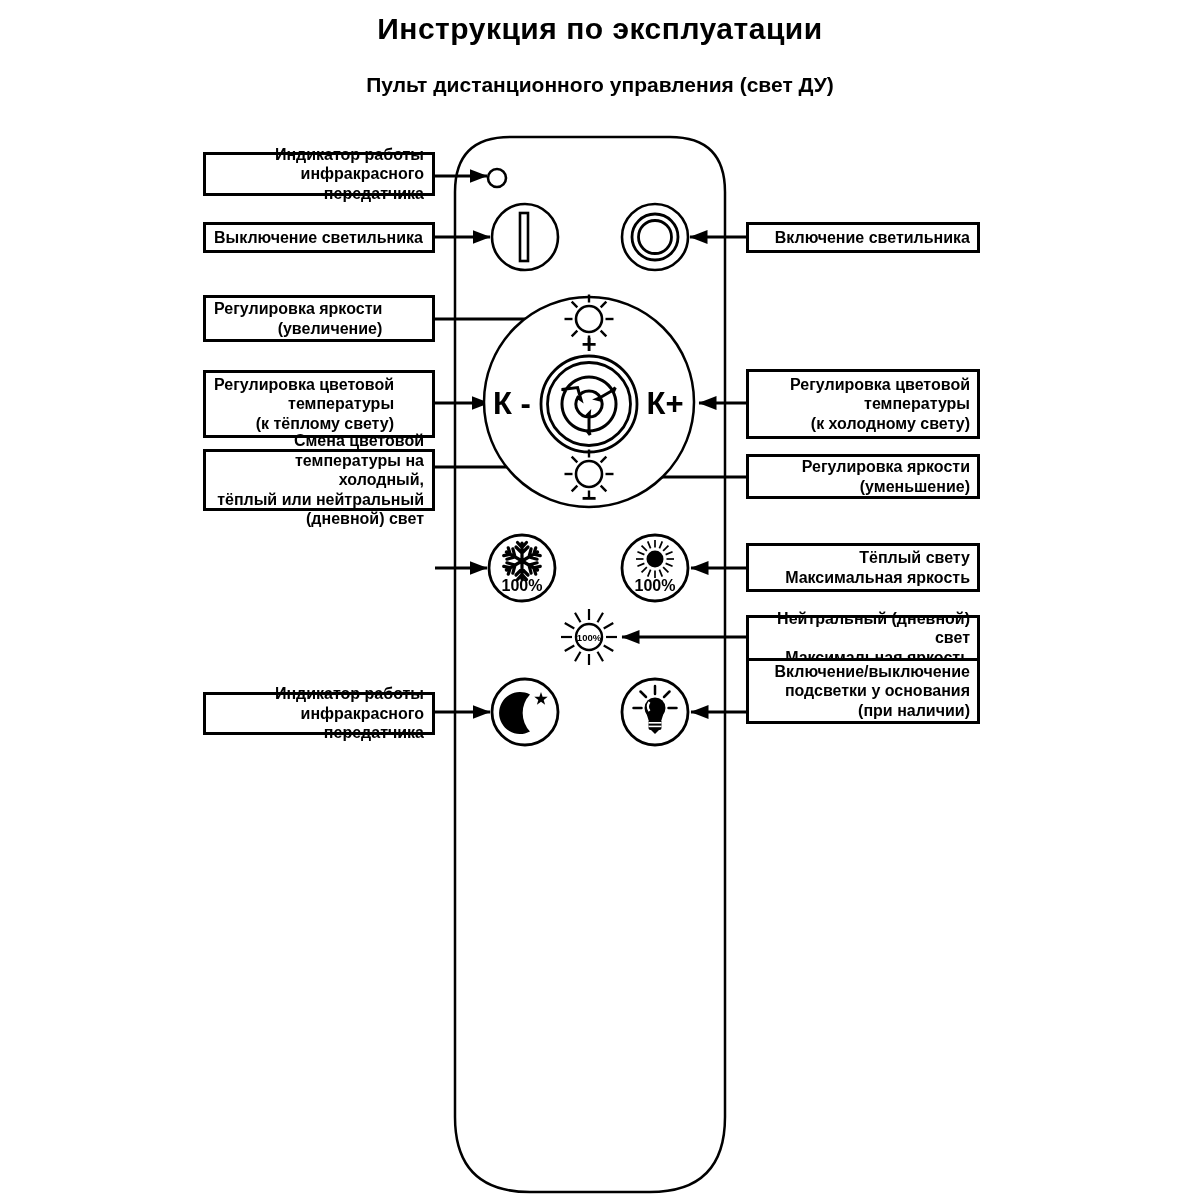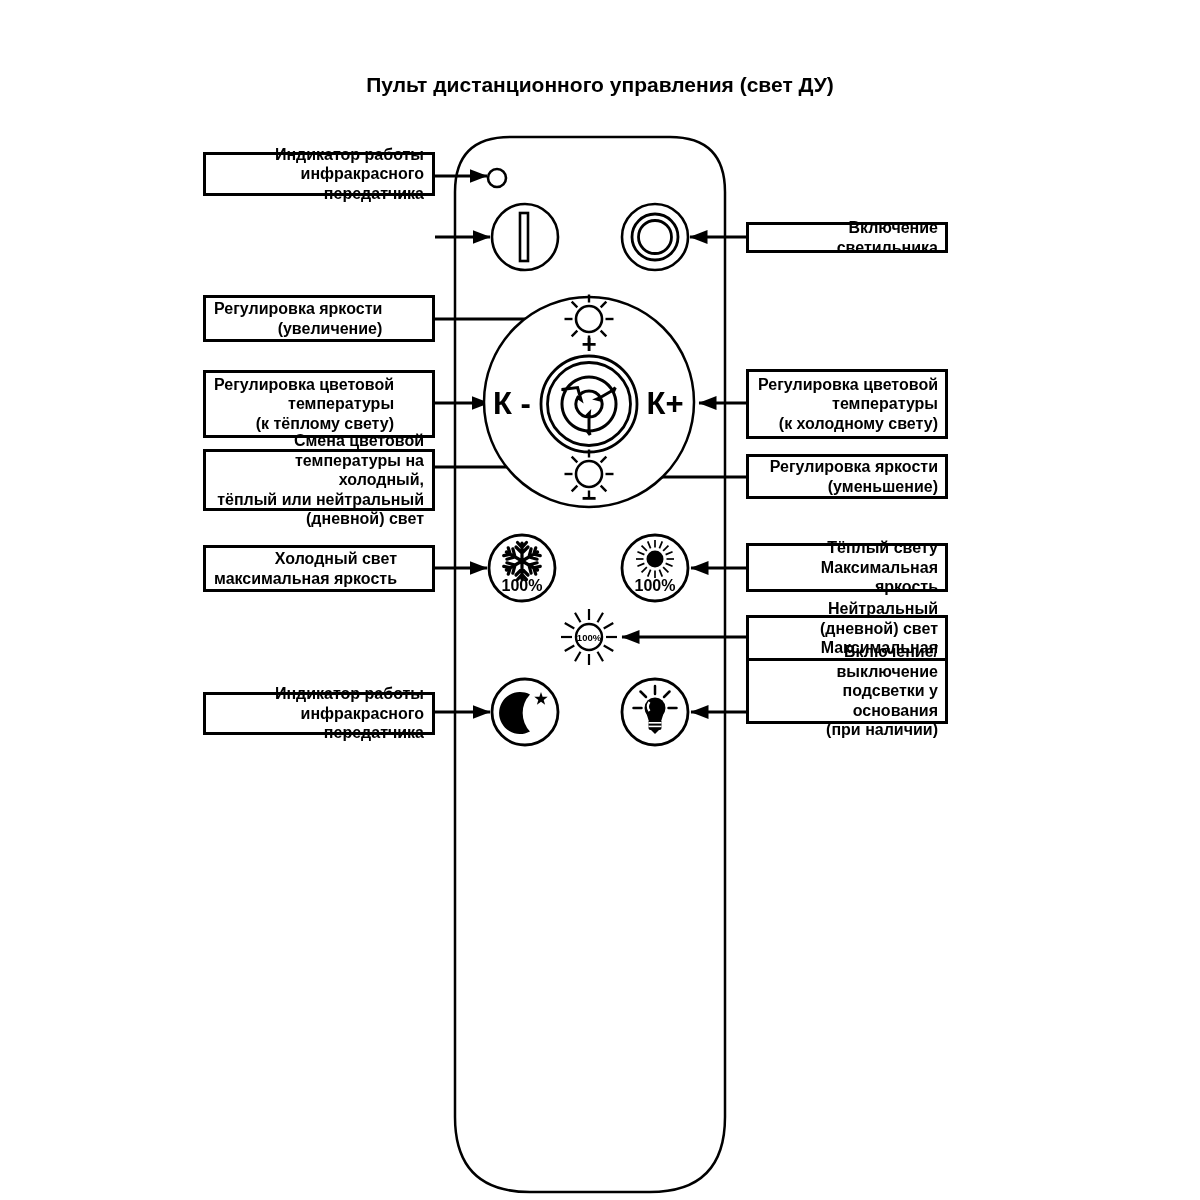--- a/index.html
+++ b/index.html
@@ -7,41 +7,42 @@
         font-family:"Liberation Sans",sans-serif;color:#000;overflow:hidden;}
   .title{position:absolute;top:12px;left:0;width:100%;text-align:center;
          font-size:30px;font-weight:bold;letter-spacing:.5px;}
   .subtitle{position:absolute;top:73px;left:0;width:100%;text-align:center;
             font-size:21px;font-weight:bold;}
   svg.diagram{position:absolute;left:0;top:0;width:1200px;height:1200px;}
   .callout{position:absolute;box-sizing:border-box;border:3px solid #000;
            background:#fff;display:flex;align-items:center;
            font-size:16px;font-weight:bold;line-height:19.5px;white-space:pre-line;}
   .callout.left{left:203px;width:232px;padding:2px 8px;text-align:right;justify-content:flex-start;}
-  .callout.right{left:746px;width:202px;padding:2px 7px;text-align:right;justify-content:flex-end;}
+  .callout.right{left:746px;width:234px;padding:2px 7px;text-align:right;justify-content:flex-end;}
   .b-l1{top:152px;height:44px;}
   .b-l2{top:222px;height:31px;}
   .b-l3{top:295px;height:47px;}
   .b-l4{top:370px;height:68px;}
   .b-l5{top:449px;height:62px;}
   .b-l6{top:545px;height:47px;}
   .b-l7{top:692px;height:43px;}
   .b-r1{top:222px;height:31px;}
   .b-r2{top:369px;height:70px;}
   .b-r3{top:454px;height:45px;}
   .b-r4{top:543px;height:49px;}
   .b-r5{top:615px;height:46px;}
   .b-r6{top:646px;height:66px;margin-top:12px;}
   svg text{font-family:"Liberation Sans",sans-serif;font-weight:bold;fill:#000;}
 </style>
 </head>
 <body>
 
 <div class="page">
 
+  <div class="title">Инструкция по эксплуатации</div>
   <div class="subtitle">Пульт дистанционного управления (свет ДУ)</div>
 
   <svg class="diagram" viewBox="0 0 1200 1200">
     <defs>
       <marker id="ah" markerUnits="userSpaceOnUse" markerWidth="20" markerHeight="16" refX="17.5" refY="7" orient="auto">
         <path d="M0 0 L18 7 L0 14 Z" fill="#000"></path>
       </marker>
       <g id="sfarm" stroke="#000" stroke-width="3.2" stroke-linecap="round">
         <path d="M0 2 L0 -18 M0 -8 L-6 -14 M0 -8 L6 -14 M0 -13.5 L-4.5 -18.5 M0 -13.5 L4.5 -18.5" fill="none"></path>
       </g>
@@ -205,31 +206,30 @@
           <line x1="664" y1="697" x2="669.5" y2="691.5"></line>
           <line x1="641.5" y1="708" x2="633.5" y2="708"></line>
           <line x1="668.5" y1="708" x2="676.5" y2="708"></line>
         </g>
       </g>
     </g>
   </svg>
 
   <div class="callout left b-l1">Индикатор работы
 инфракрасного передатчика</div>
+  <div class="callout left b-l2">Выключение светильника</div>
   <div class="callout left b-l3">Регулировка яркости
 (увеличение)</div>
   <div class="callout left b-l4">Регулировка цветовой
 температуры
 (к тёплому свету)</div>
   <div class="callout left b-l5">Смена цветовой
 температуры на холодный,
 тёплый или нейтральный
 (дневной) свет</div>
-  <div class="callout left b-l6">Холодный свет
-максимальная яркость</div>
   <div class="callout left b-l7">Индикатор работы
 инфракрасного передатчика</div>
 
   <div class="callout right b-r1">Включение светильника</div>
   <div class="callout right b-r2">Регулировка цветовой
 температуры
 (к холодному свету)</div>
   <div class="callout right b-r3">Регулировка яркости
 (уменьшение)</div>
   <div class="callout right b-r4">Тёплый свету

